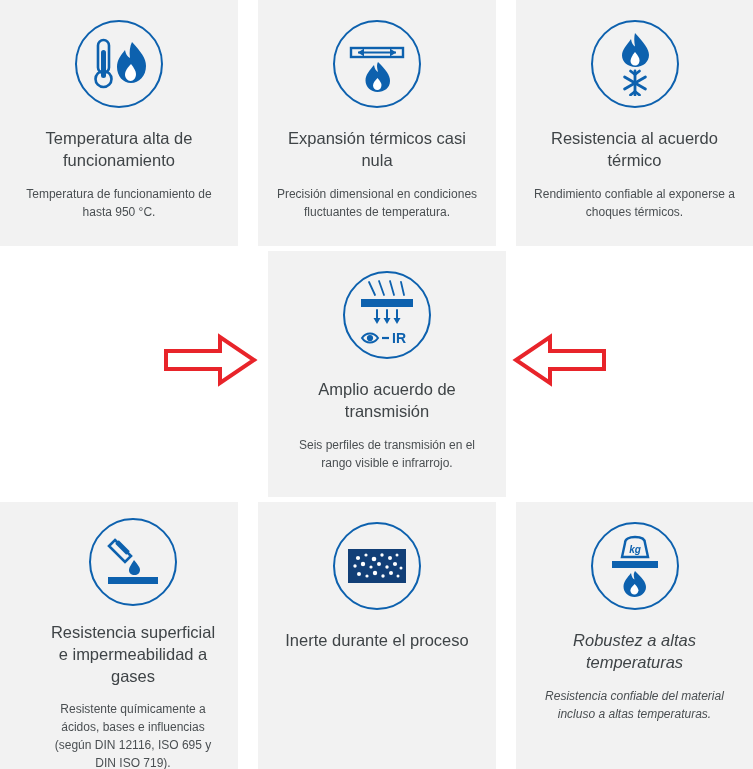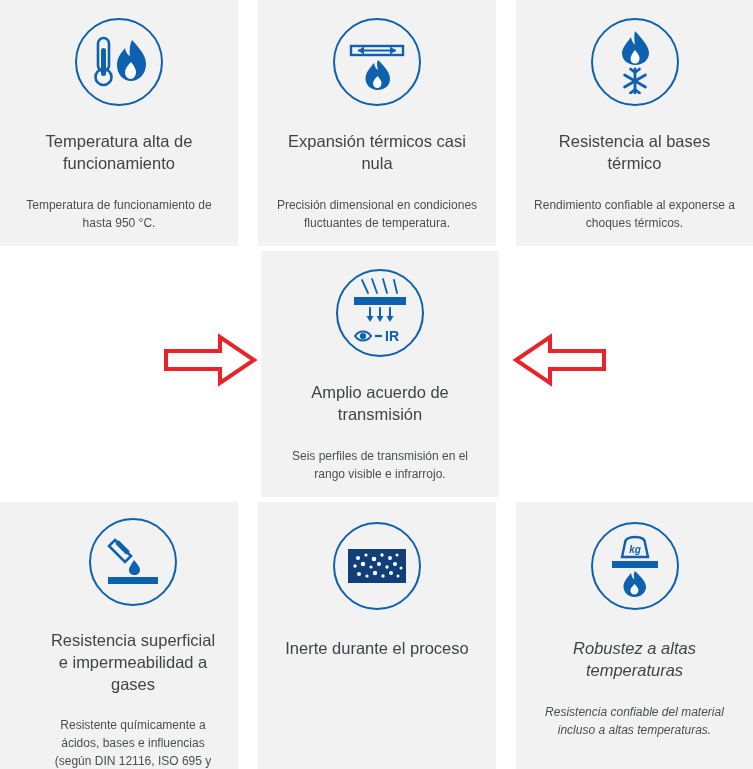--- a/index.html
+++ b/index.html
@@ -25,21 +25,20 @@
   }
 
   .card {
     position: absolute;
     background: #f2f2f2;
     box-sizing: border-box;
     padding: 10px 18px 14px 18px;
     display: flex;
     flex-direction: column;
     align-items: center;
-    gap: 8px;
   }
   .card.blank {
     background: transparent;
   }
 
   .icon-wrap {
     width: 96px;
     height: 96px;
     display: flex;
     align-items: center;
@@ -72,21 +71,21 @@
     text-align: center;
     margin-top: 13px;
   }
 
   
   #card-0 { left: 0px;   top: 0px;   width: 238px; height: 246px; }
   #card-1 { left: 258px; top: 0px;   width: 238px; height: 246px; }
   #card-2 { left: 516px; top: 0px;   width: 237px; height: 246px; }
   
   #card-3 { left: 0px;   top: 251px; width: 238px; height: 246px; }
-  #card-4 { left: 261px; top: 251px; width: 238px; height: 246px; }
+  #card-4 { left: 268px; top: 251px; width: 238px; height: 246px; }
   #card-5 { left: 516px; top: 251px; width: 237px; height: 246px; }
   
   #card-6 { left: 0px;   top: 502px; width: 238px; height: 267px; padding-left: 46px; }
   #card-7 { left: 258px; top: 502px; width: 238px; height: 267px; }
   #card-8 { left: 516px; top: 502px; width: 237px; height: 267px; font-style: italic; }
 
   
   .arrow {
     position: absolute;
     pointer-events: none;
@@ -149,21 +148,21 @@
             <line x1="15.6" y1="45" x2="36.4" y2="57"></line>
             <line x1="36.4" y1="45" x2="15.6" y2="57"></line>
             <line x1="26" y1="42.5" x2="21.5" y2="39"></line>
             <line x1="26" y1="42.5" x2="30.5" y2="39"></line>
             <line x1="26" y1="59.5" x2="21.5" y2="63"></line>
             <line x1="26" y1="59.5" x2="30.5" y2="63"></line>
           </g>
         </svg>
       </div>
     </div>
-    <div class="card-title">Resistencia al bases térmico</div>
+    <div class="card-title">Resistencia al acuerdo térmico</div>
     <div class="card-desc">Rendimiento confiable al exponerse a choques térmicos.</div>
   </div>
 
   <div class="card blank" id="card-3"></div>
 
   <div class="card" id="card-4">
     <div class="icon-wrap">
       <div class="icon-circle">
         <svg width="72" height="74" viewBox="0 0 72 74">
 

